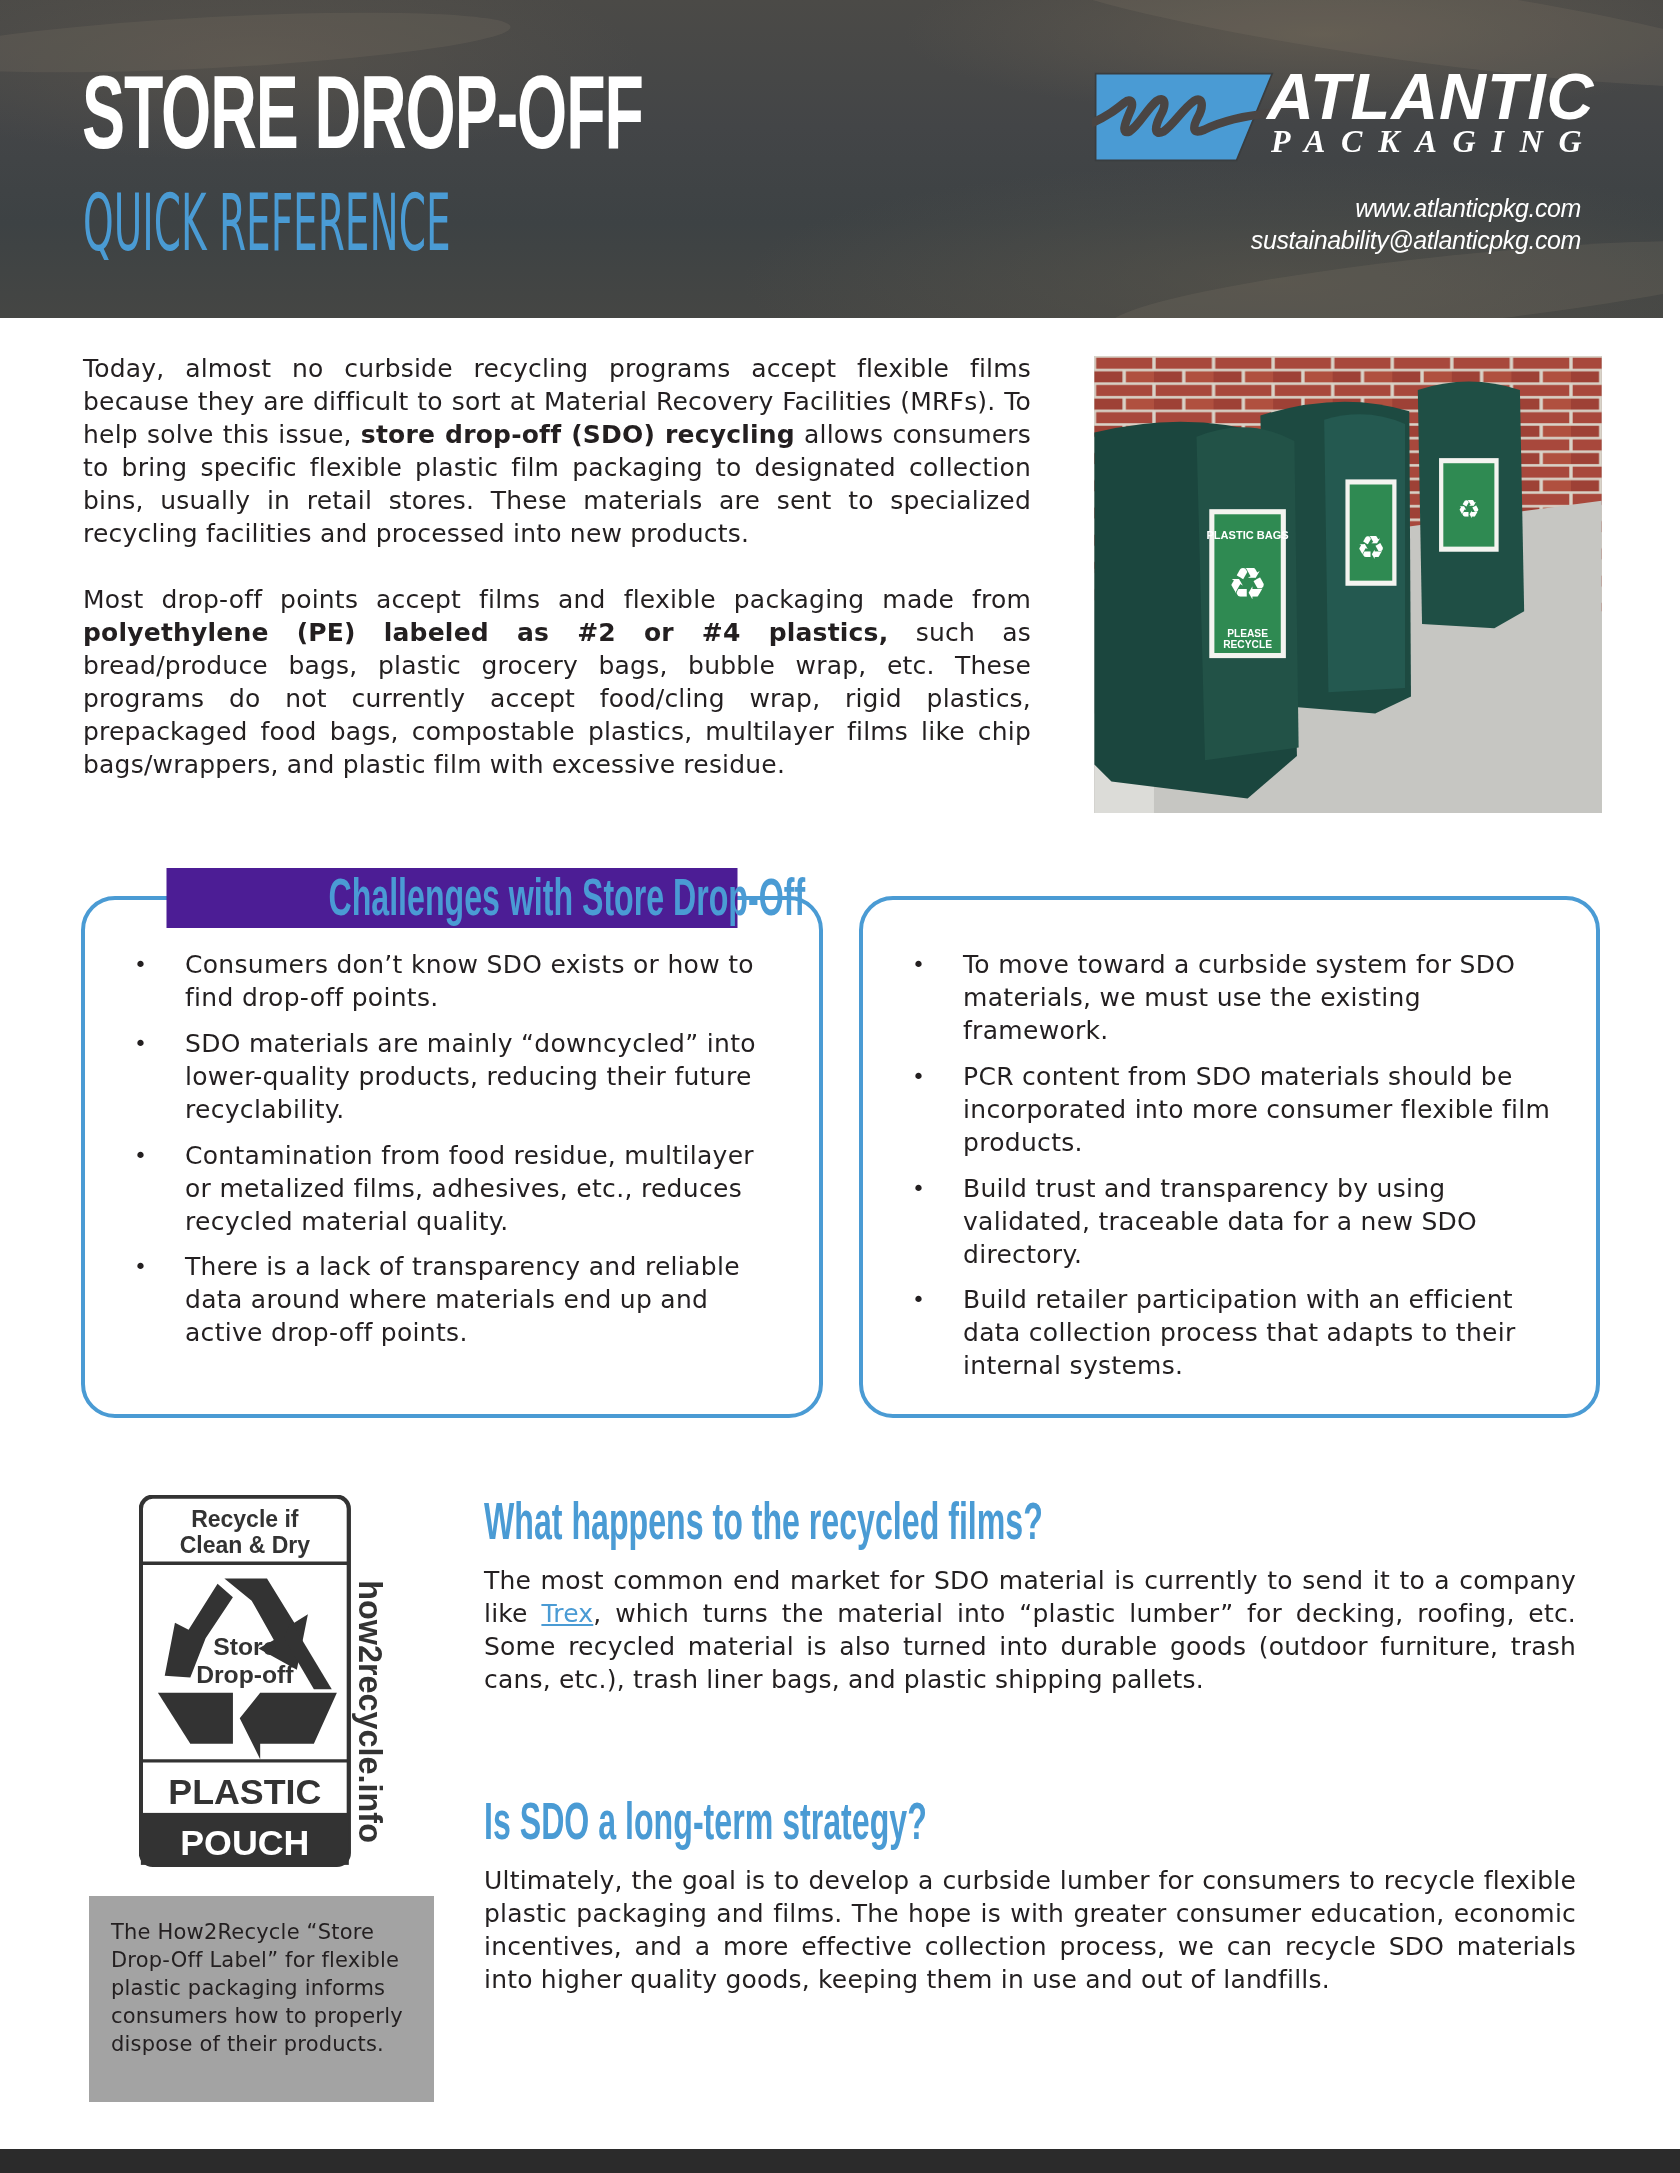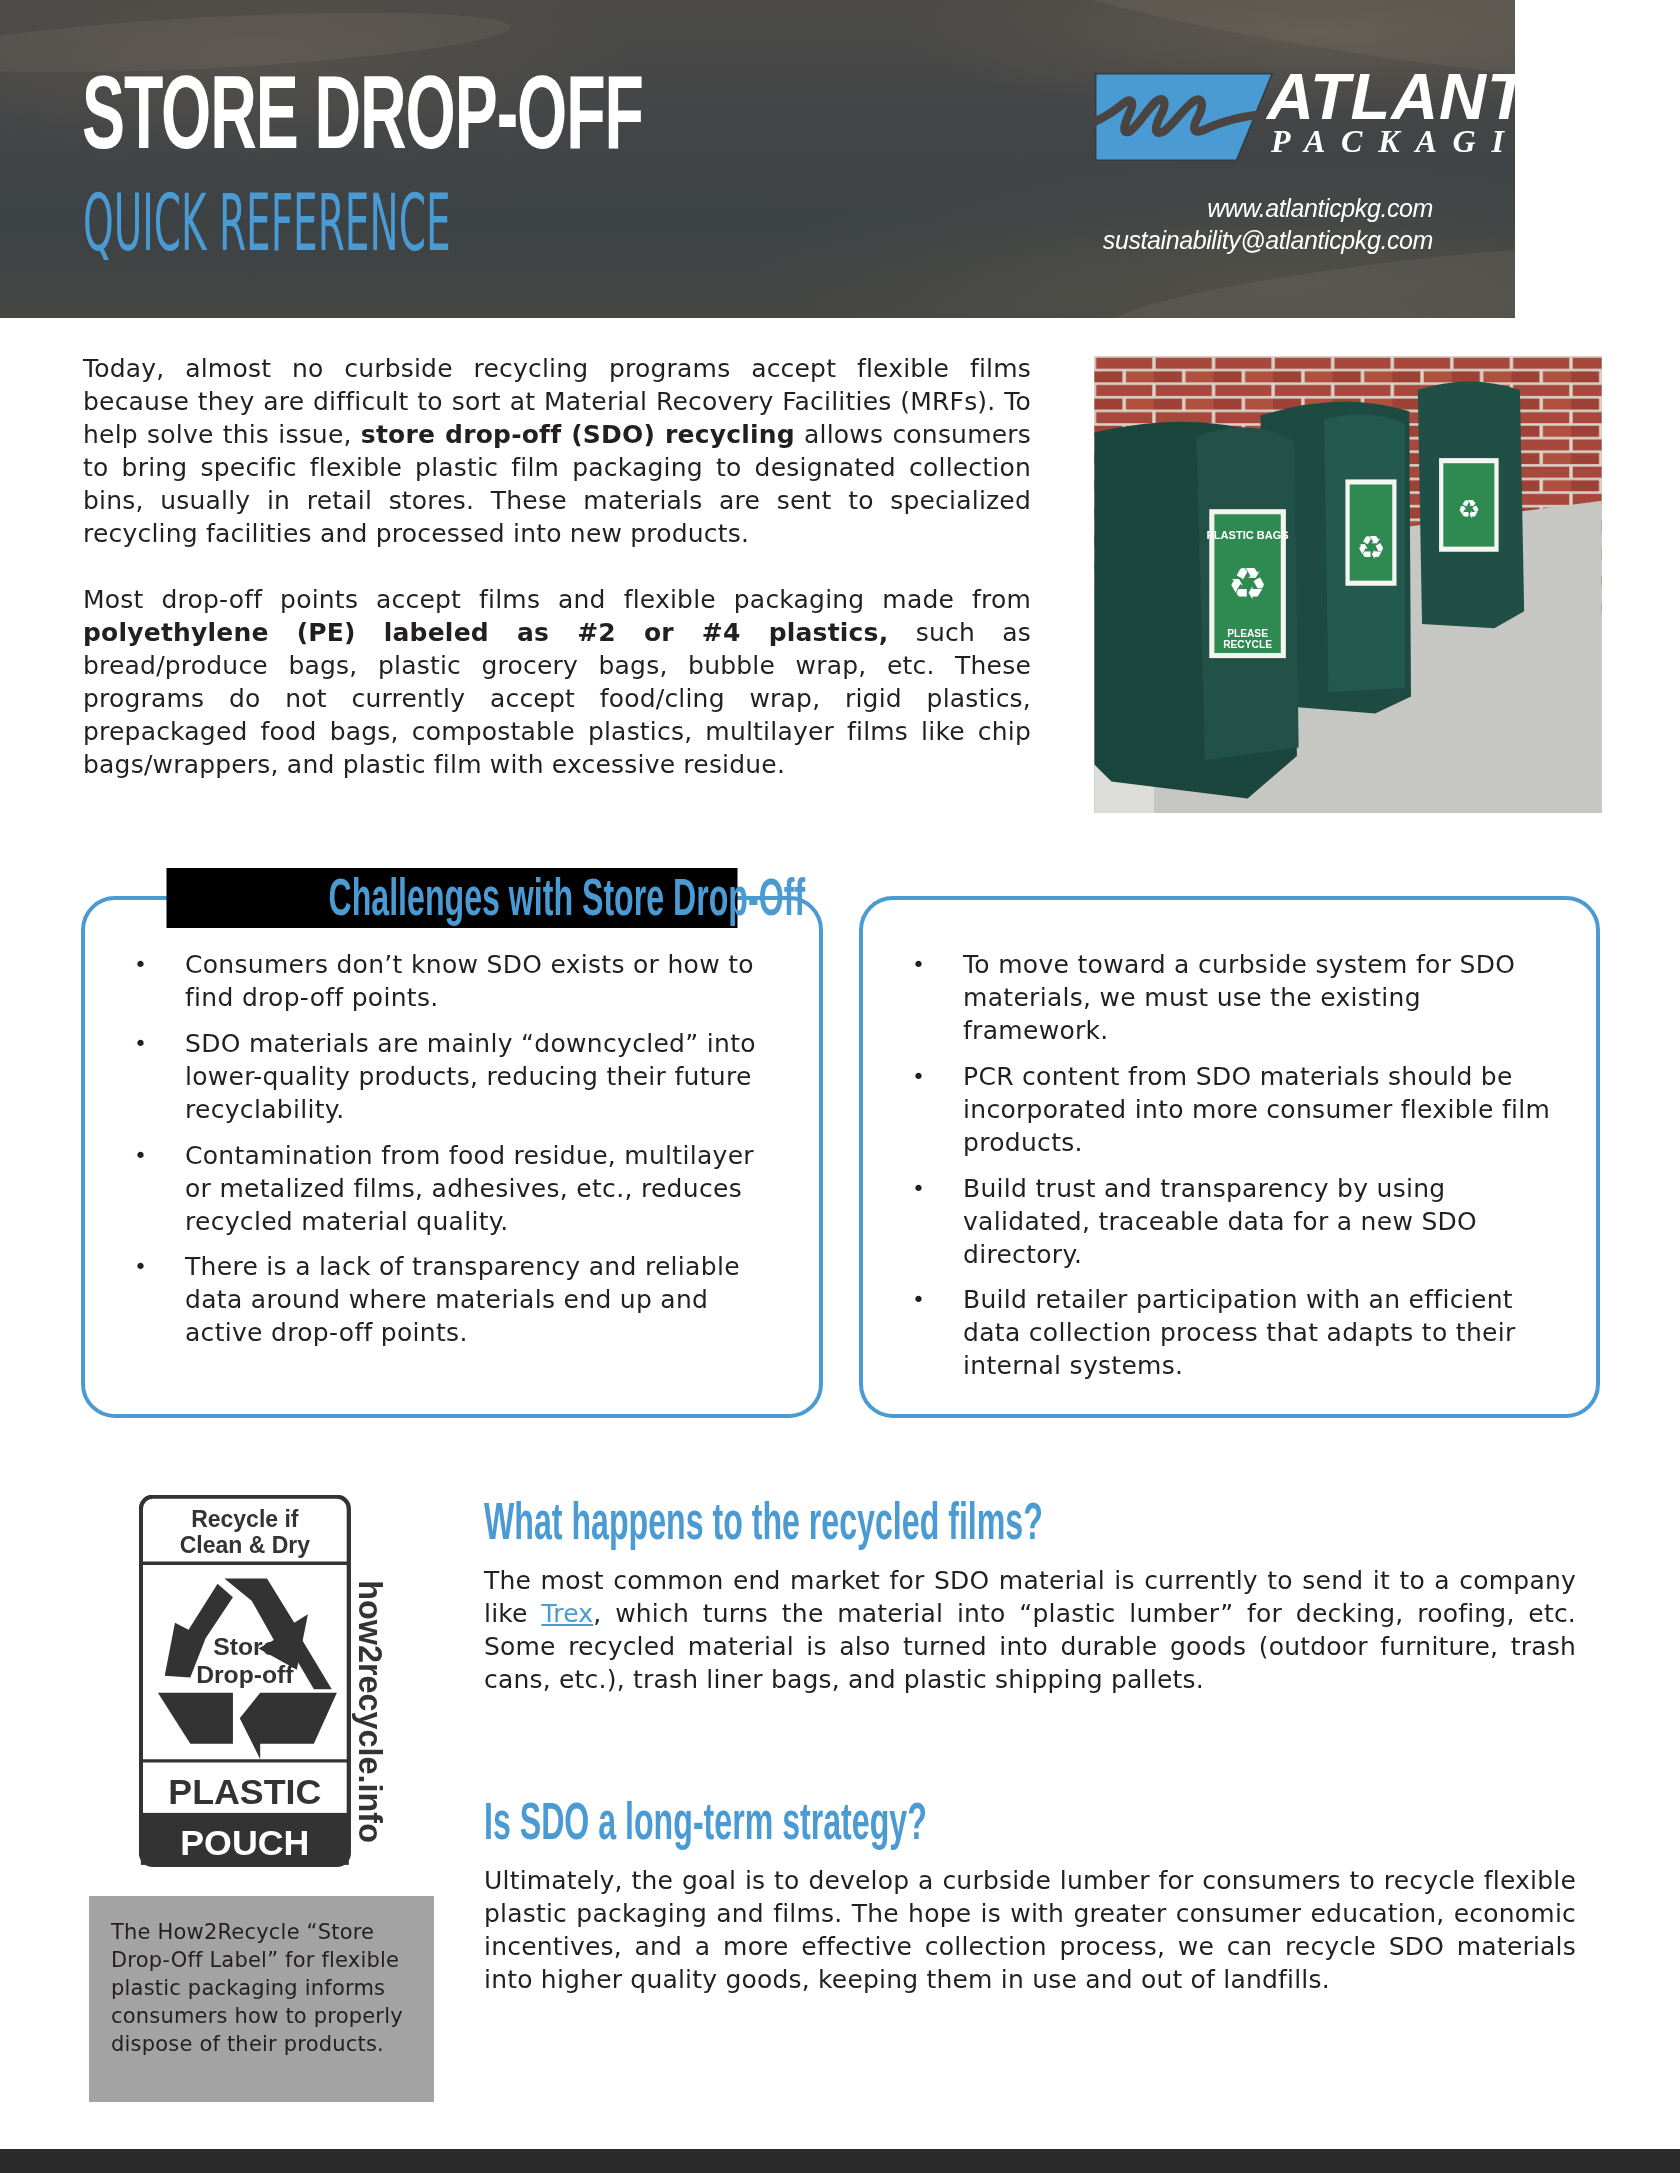--- a/index.html
+++ b/index.html
@@ -1,21 +1,21 @@
 <!DOCTYPE html>
 <html style="font-size:13.6px"><head>
 <meta charset="utf-8">
 <style>
   * { box-sizing: border-box; margin: 0; padding: 0; }
   html, body { width: 1681px; height: 2174px; background: #ffffff; overflow: hidden; }
   body { position: relative; font-family: "DejaVu Sans", sans-serif; color: #231f20; }
 
   
   .header {
-    position: absolute; left: 0; top: 0; width: 1515px; height: 318px;
+    position: absolute; left: 0; top: 0; width: 1663px; height: 318px;
     background:
       radial-gradient(ellipse 596px 119px at 1320px 34px, rgba(110,100,85,0.55), rgba(0,0,0,0) 70%),
       radial-gradient(ellipse 767px 170px at 1278px 281px, rgba(95,90,78,0.5), rgba(0,0,0,0) 70%),
       radial-gradient(ellipse 511px 136px at 256px 60px, rgba(95,88,78,0.55), rgba(0,0,0,0) 75%),
       linear-gradient(180deg, #4b4a47 0%, #434547 40%, #3d4244 70%, #454644 100%);
     overflow: hidden;
   }
   .header .streak {
     position: absolute; border-radius: 50%; background: rgba(140,130,110,0.18);
   }
@@ -74,21 +74,21 @@
 
   
   .box {
     position: absolute; top: 896px; height: 522px; border: 4.3px solid #4a9bd4;
     border-radius: 34px;
   }
   .box.left { left: 81px; width: 742px; }
   .box.right { left: 859px; width: 741px; }
   .box-heading {
     position: absolute; top: -32px; left: 50%;
-    transform: translateX(-50%); background: #000000; padding: 0 22px;
+    transform: translateX(-50%); background: #4c1d95; padding: 0 22px;
     white-space: nowrap; height: 60px;
   }
   .box-heading span {
     display: inline-block;
     font-family: "Liberation Sans", sans-serif; font-weight: bold;
     font-size: 51px; color: #4a9bd4; line-height: 60px;
     transform: scaleX(0.63); transform-origin: center top;
   }
   .box.left .box-heading { width: 571px; text-align: center; }
   .box.right .box-heading { width: 479px; text-align: center; }

